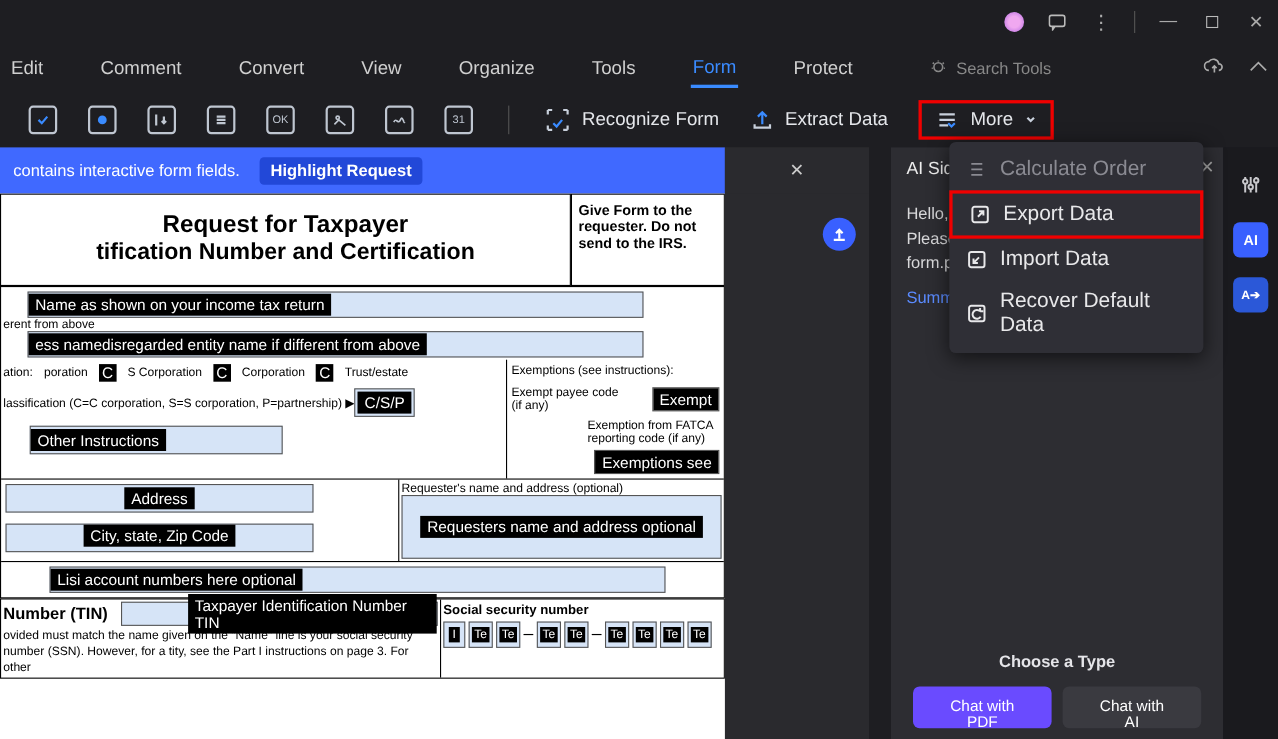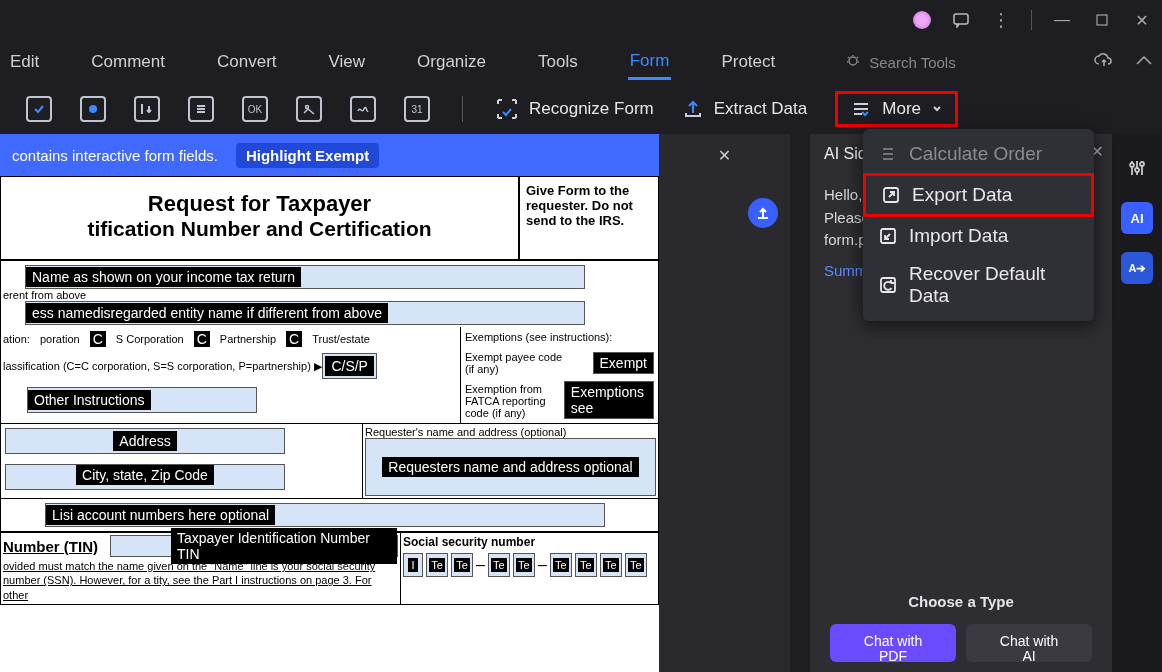--- a/index.html
+++ b/index.html
@@ -168,21 +168,21 @@
     <svg width="12" height="12" fill="none" stroke="#c8d0dc" stroke-width="2">
         <path d="M3 4l3 3 3-3"></path>
       </svg>
   </div>
 </div>
 
 <div class="docbg"></div>
 
 <div class="notice">
   <span>contains interactive form fields.</span>
-  <span class="hbtn">Highlight Exempt</span>
+  <span class="hbtn">Highlight Request</span>
 </div>
 <div class="closebar">
   <span style="color:#ccc;font-size:16px;">✕</span>
 </div>
 
 <div class="docloader">
   <svg width="14" height="14" stroke-width="2">
       <path d="M7 11V3M4 6l3-3 3 3" fill="none"></path>
       <path d="M2 12h10"></path>
     </svg>
@@ -207,39 +207,39 @@
     </div>
 
     <div style="display:flex;">
       <div style="flex:1;">
         <div style="display:flex; gap:10px; align-items:center; font-size:13px; padding:4px 2px;">
           <span class="small">ation:</span>
           <span class="small">poration</span>
           <span class="blk" style="padding:0 3px;">C</span>
             <span class="small">S Corporation</span>
           <span class="blk" style="padding:0 3px;">C</span>
-            <span class="small">Partnership</span>
+            <span class="small">Corporation</span>
           <span class="blk" style="padding:0 3px;">C</span>
             <span class="small">Trust/estate</span>
         </div>
         <div style="display:flex; align-items:center; gap:0; font-size:12px; padding:2px;">
           <span class="small">lassification (C=C corporation, S=S corporation, P=partnership) ▶</span>
           <span class="field" style="padding:2px;"><span class="blk">C/S/P</span></span>
         </div>
         <div class="field" style="height:26px; margin:6px 0 4px 26px; width:230px; display:flex; align-items:center;">
           <span class="blk">Other Instructions</span>
         </div>
       </div>
       <div style="width:198px; border-left:1px solid #000; padding:4px; font-size:12px;">
         <div class="small">Exemptions (see instructions):</div>
         <div style="display:flex; align-items:center; gap:20px; margin-top:8px;">
           <span class="small">Exempt payee code (if any)</span>
           <span class="field"><span class="blk">Exempt</span></span>
         </div>
-        <div style="display:flex; align-items:flex-end; gap:4px; margin-top:6px;">
+        <div style="display:flex; align-items:flex-end; gap:4px; margin-top:6px;flex-direction:column;">
           <span class="small" style="width:120px;">Exemption from FATCA reporting code (if any)</span>
           <span class="field"><span class="blk">Exemptions see</span></span>
         </div>
       </div>
     </div>
 
     <div style="display:flex; border-top:1px solid #000;">
       <div style="flex:1; padding:4px;">
         <div class="field" style="height:26px; width:280px; display:flex; align-items:center; justify-content:center;">
           <span class="blk">Address</span>
@@ -257,21 +257,21 @@
     </div>
 
     <div style="border-top:1px solid #000; padding:4px;">
       <div class="field" style="height:24px; width:560px; margin-left:40px; display:flex; align-items:center;">
         <span class="blk">Lisi account numbers here optional</span>
       </div>
     </div>
   </div>
 
   <div style="display:flex; border:1px solid #000;">
-    <div style="flex:1; padding:2px;text-decoration:underline;">
+    <div style="flex:1; padding:2px;">
       <div style="display:flex; align-items:center; gap:12px;">
         <span style="font-weight:bold; font-size:15px;">Number (TIN)</span>
         <span class="field" style="height:22px; flex:1; display:flex; align-items:center;">
             <span class="blk" style="margin-left:60px;">Taxpayer Identification Number TIN</span>
           </span>
       </div>
       <div class="small" style="line-height:1.3; padding-top:2px;">ovided must match the name given on the "Name" line is your social security number (SSN). However, for a tity, see the Part I instructions on page 3. For other</div>
     </div>
     <div style="width:258px; border-left:1px solid #000; padding:2px;">
       <div style="font-weight:bold; font-size:12px;">Social security number</div>

